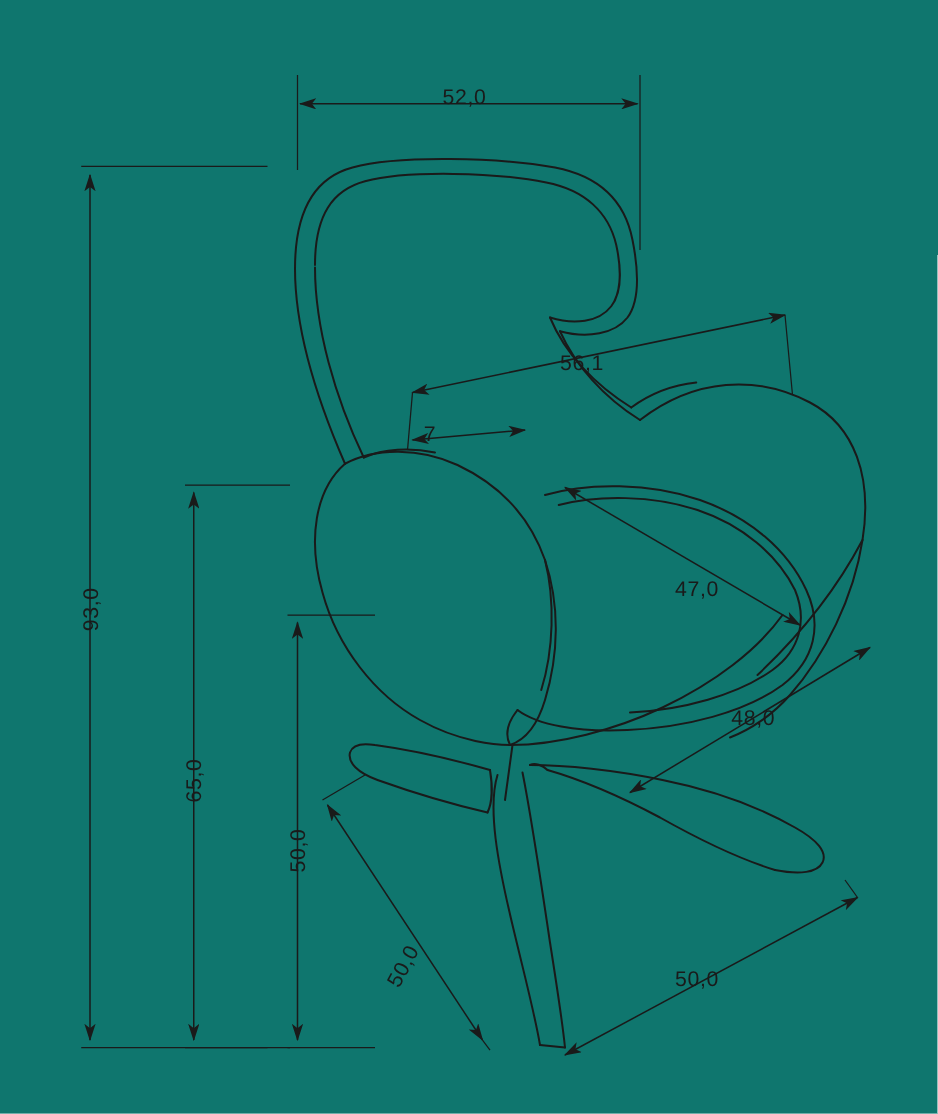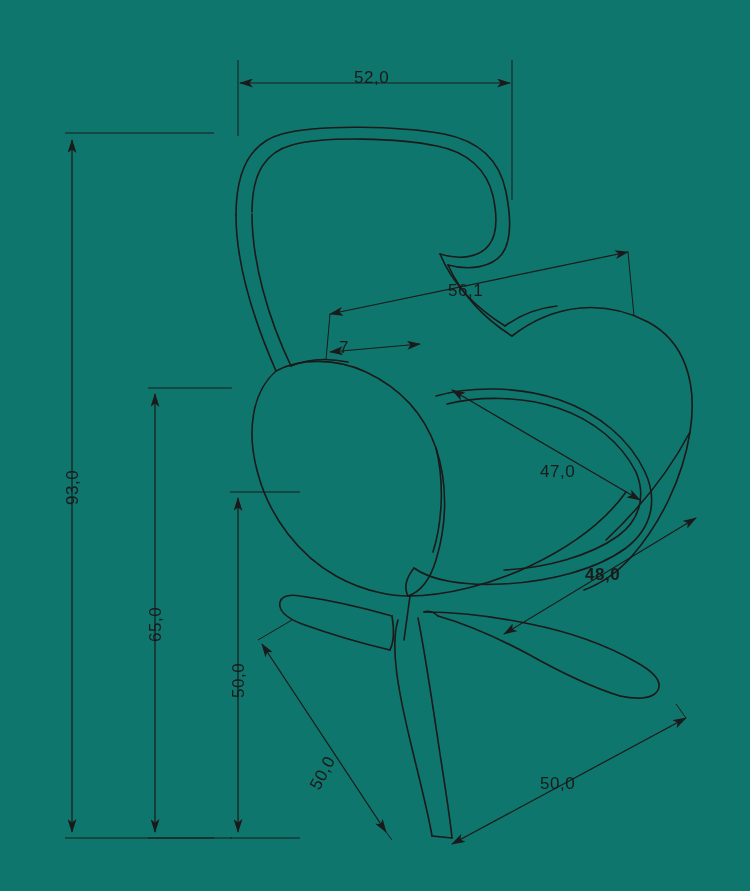--- a/index.html
+++ b/index.html
@@ -151,19 +151,19 @@
   <div class="dim-label rot90" style="left:146px; top:642px;">65,0</div>
 
   <div class="dim-label rot90" style="left:229px; top:698px;">50,0</div>
 
   <div class="dim-label" style="left:448px; top:281px;">56,1</div>
 
   <div class="dim-label" style="left:339px; top:338px;">7</div>
 
   <div class="dim-label" style="left:540px; top:438px;margin-top:24px;">47,0</div>
 
-  <div class="dim-label" style="left:585px; top:565px;font-weight:bold;">48,0</div>
+  <div class="dim-label" style="left:585px; top:565px;">48,0</div>
 
   <div class="dim-label rot55" style="left:306px; top:784px;">50,0</div>
 
   <div class="dim-label" style="left:540px; top:774px;">50,0</div>
 
 </div>
 
 </body></html>

